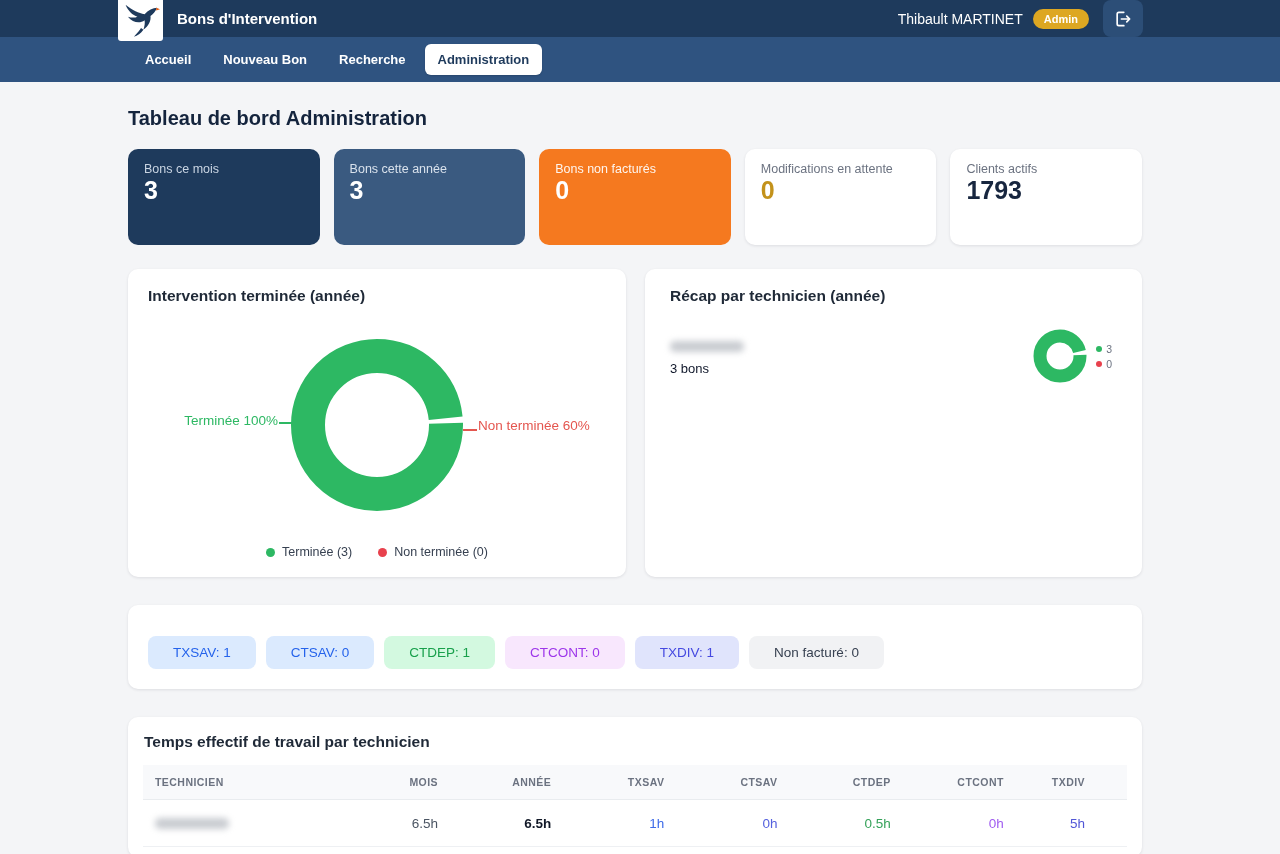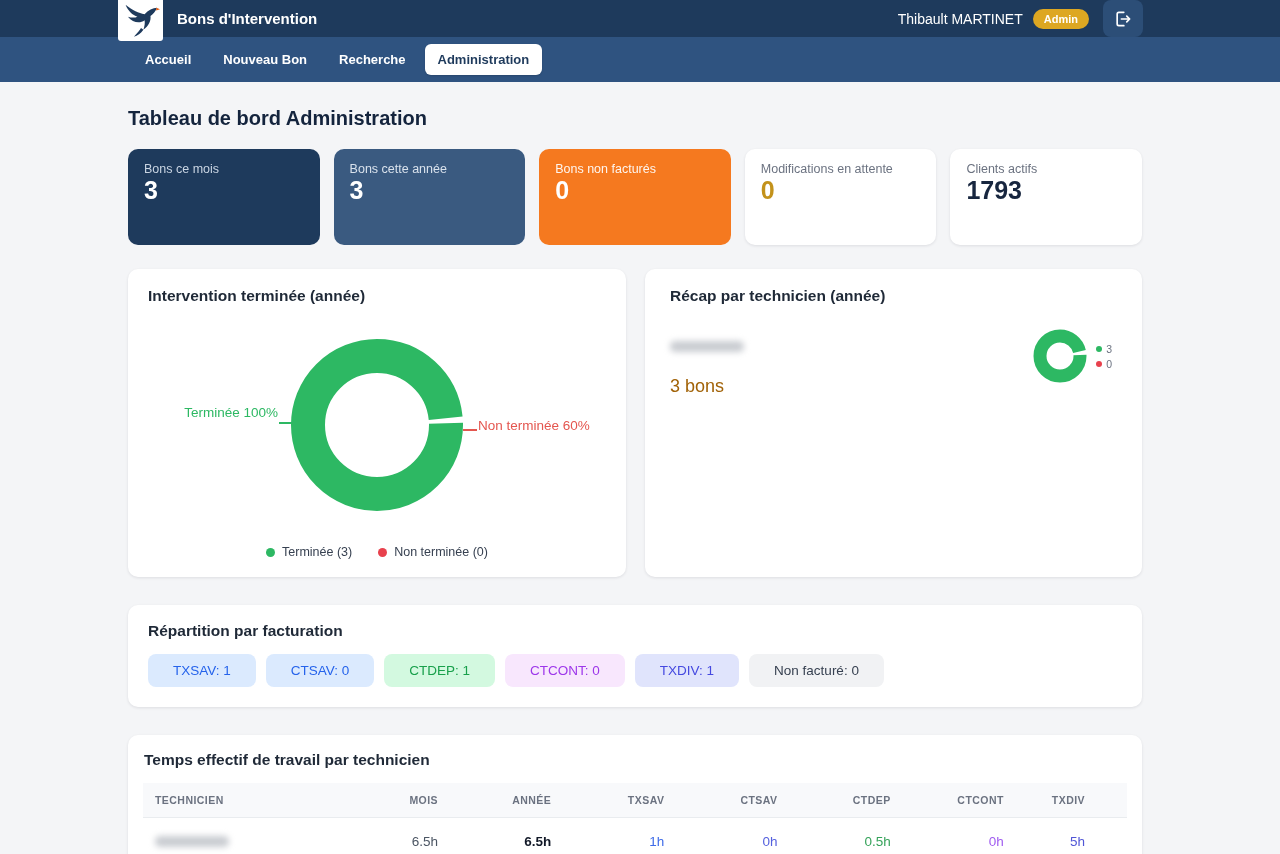--- a/index.html
+++ b/index.html
@@ -46,36 +46,36 @@
 
   
   .charts-row { margin-top:24px; display:flex; gap:19px; }
   .chart-card { background:#fff; border-radius:10px; box-shadow:0 1px 3px rgba(16,24,40,.10);
                 height:308px; position:relative; }
   .chart-card.left  { width:498px; padding:18px 20px; }
   .chart-card.right { width:497px; padding:18px 25px; }
   .card-title { font-size:15.5px; font-weight:700; color:#1f2937; }
 
   .donut-wrap { position:absolute; left:163px; top:70px; width:172px; height:172px; }
-  .donut-label-left  { position:absolute; left:50px; top:136px; width:100px; text-align:right;
+  .donut-label-left  { position:absolute; left:50px; top:144px; width:100px; text-align:right;
                        color:#2db863; font-size:13.5px; }
   .donut-line-left   { position:absolute; left:151px; top:153px; width:13px; height:2px; background:#2db863; }
   .donut-label-right { position:absolute; left:350px; top:149px; color:#e4564f; font-size:13.5px; }
   .donut-line-right  { position:absolute; left:335px; top:160px; width:14px; height:2px; background:#e4564f; }
 
   .donut-legend { position:absolute; left:0; right:0; bottom:18px; display:flex;
                   justify-content:center; gap:26px; font-size:12.5px; color:#374151; }
   .legend-item { display:flex; align-items:center; }
   .dot { width:9px; height:9px; border-radius:50%; margin-right:7px; flex:0 0 auto; }
   .dot-green { background:#2db863; } .dot-red { background:#e8414d; }
 
   .tech-info { position:absolute; left:25px; top:72px; }
   .blur-name { width:74px; height:11px; background:#c9ccd1; border-radius:5px; filter:blur(3px); }
   .blur-name.row { margin:0; }
-  .tech-bons { margin-top:24px; font-size:18px; color:#a16207; }
+  .tech-bons { margin-top:9px; font-size:13px; color:#0f172a; }
   .mini-chart { position:absolute; top:60px; right:30px; display:flex; align-items:center; gap:9px; }
   .mini-legend { display:flex; flex-direction:column; gap:3px; }
   .mini-legend-item { display:flex; align-items:center; font-size:10.5px; color:#6b7280; }
   .mini-dot { width:6px; height:6px; border-radius:50%; margin-right:4px; }
 
   
   .fact-card { margin-top:28px; background:#fff; border-radius:10px;
                box-shadow:0 1px 3px rgba(16,24,40,.10); padding:17px 20px 20px; }
   .badges-row { margin-top:14px; display:flex; gap:10px; }
   .badge { font-size:13.5px; padding:9px 25px; border-radius:8px; font-weight:500; white-space:nowrap; }
@@ -207,21 +207,20 @@
             <span class="mini-dot dot-red"></span>
             <span>0</span>
           </div>
         </div>
       </div>
     </div>
 
   </div>
 
   <div class="fact-card">
-    <div class="card-title">Répartition par facturation</div>
     <div class="badges-row">
       <span class="badge b-blue">TXSAV: 1</span>
       <span class="badge b-blue">CTSAV: 0</span>
       <span class="badge b-green">CTDEP: 1</span>
       <span class="badge b-purple">CTCONT: 0</span>
       <span class="badge b-indigo">TXDIV: 1</span>
       <span class="badge b-gray">Non facturé: 0</span>
     </div>
   </div>
 

